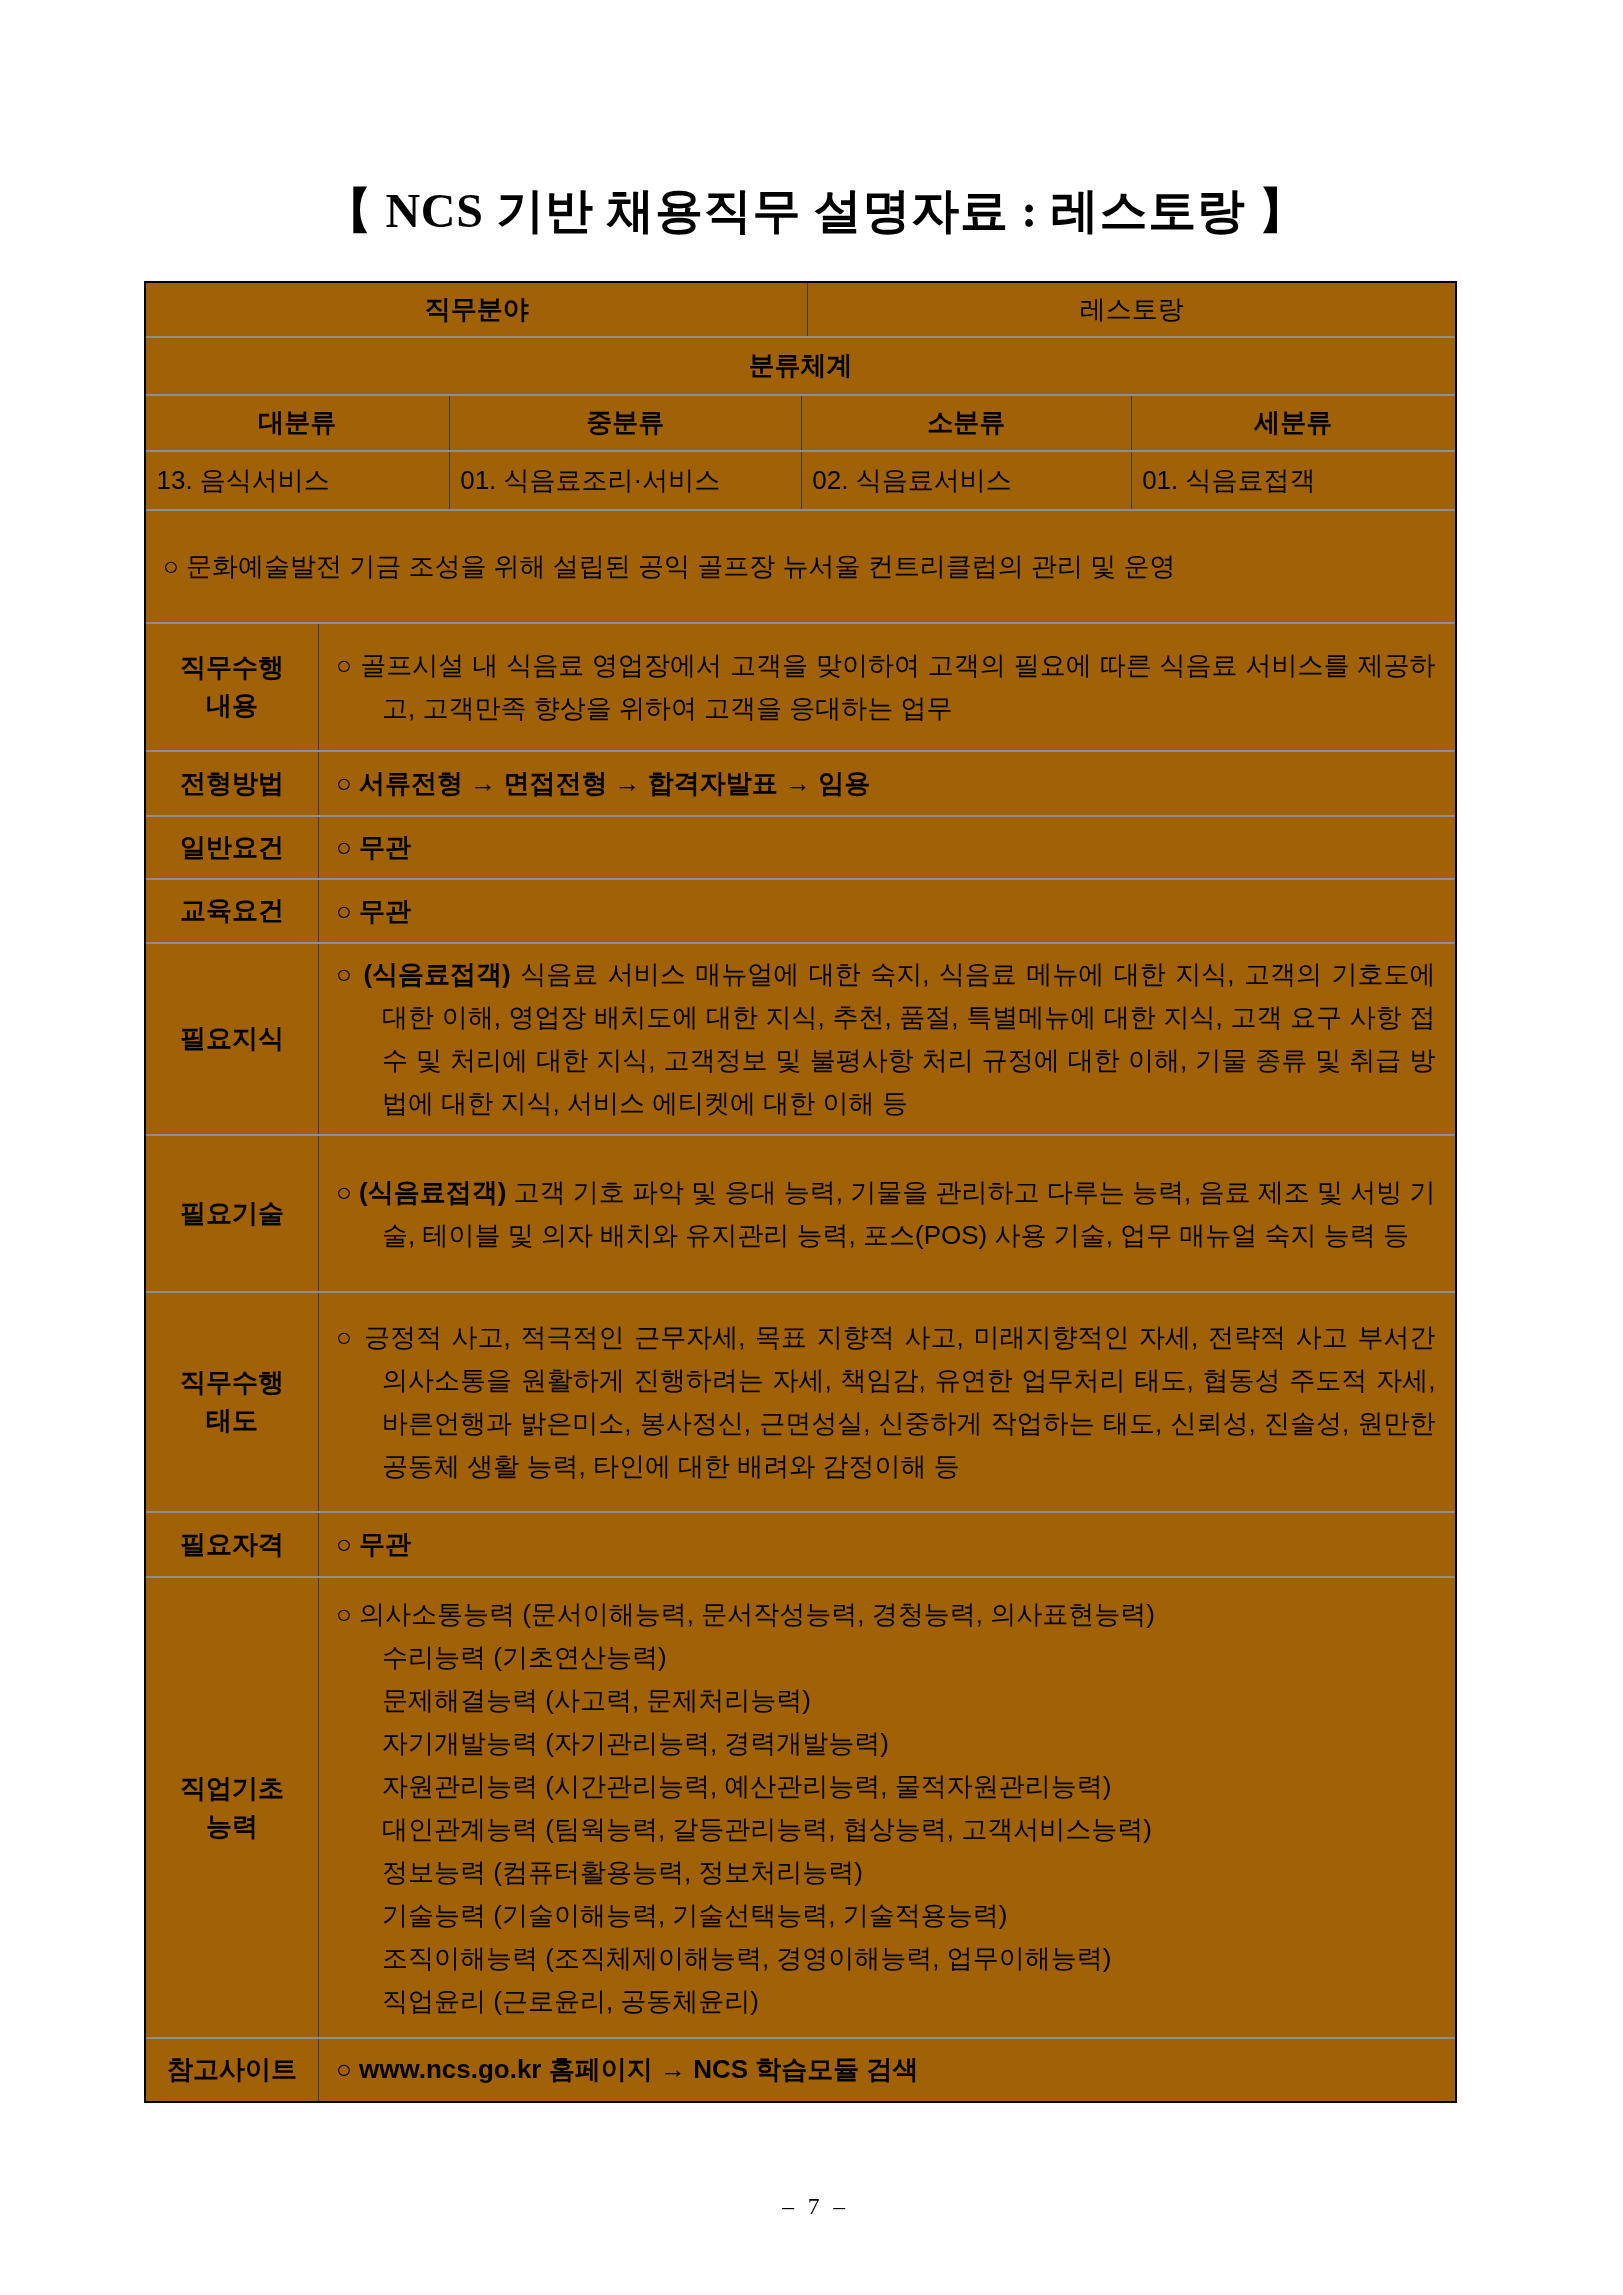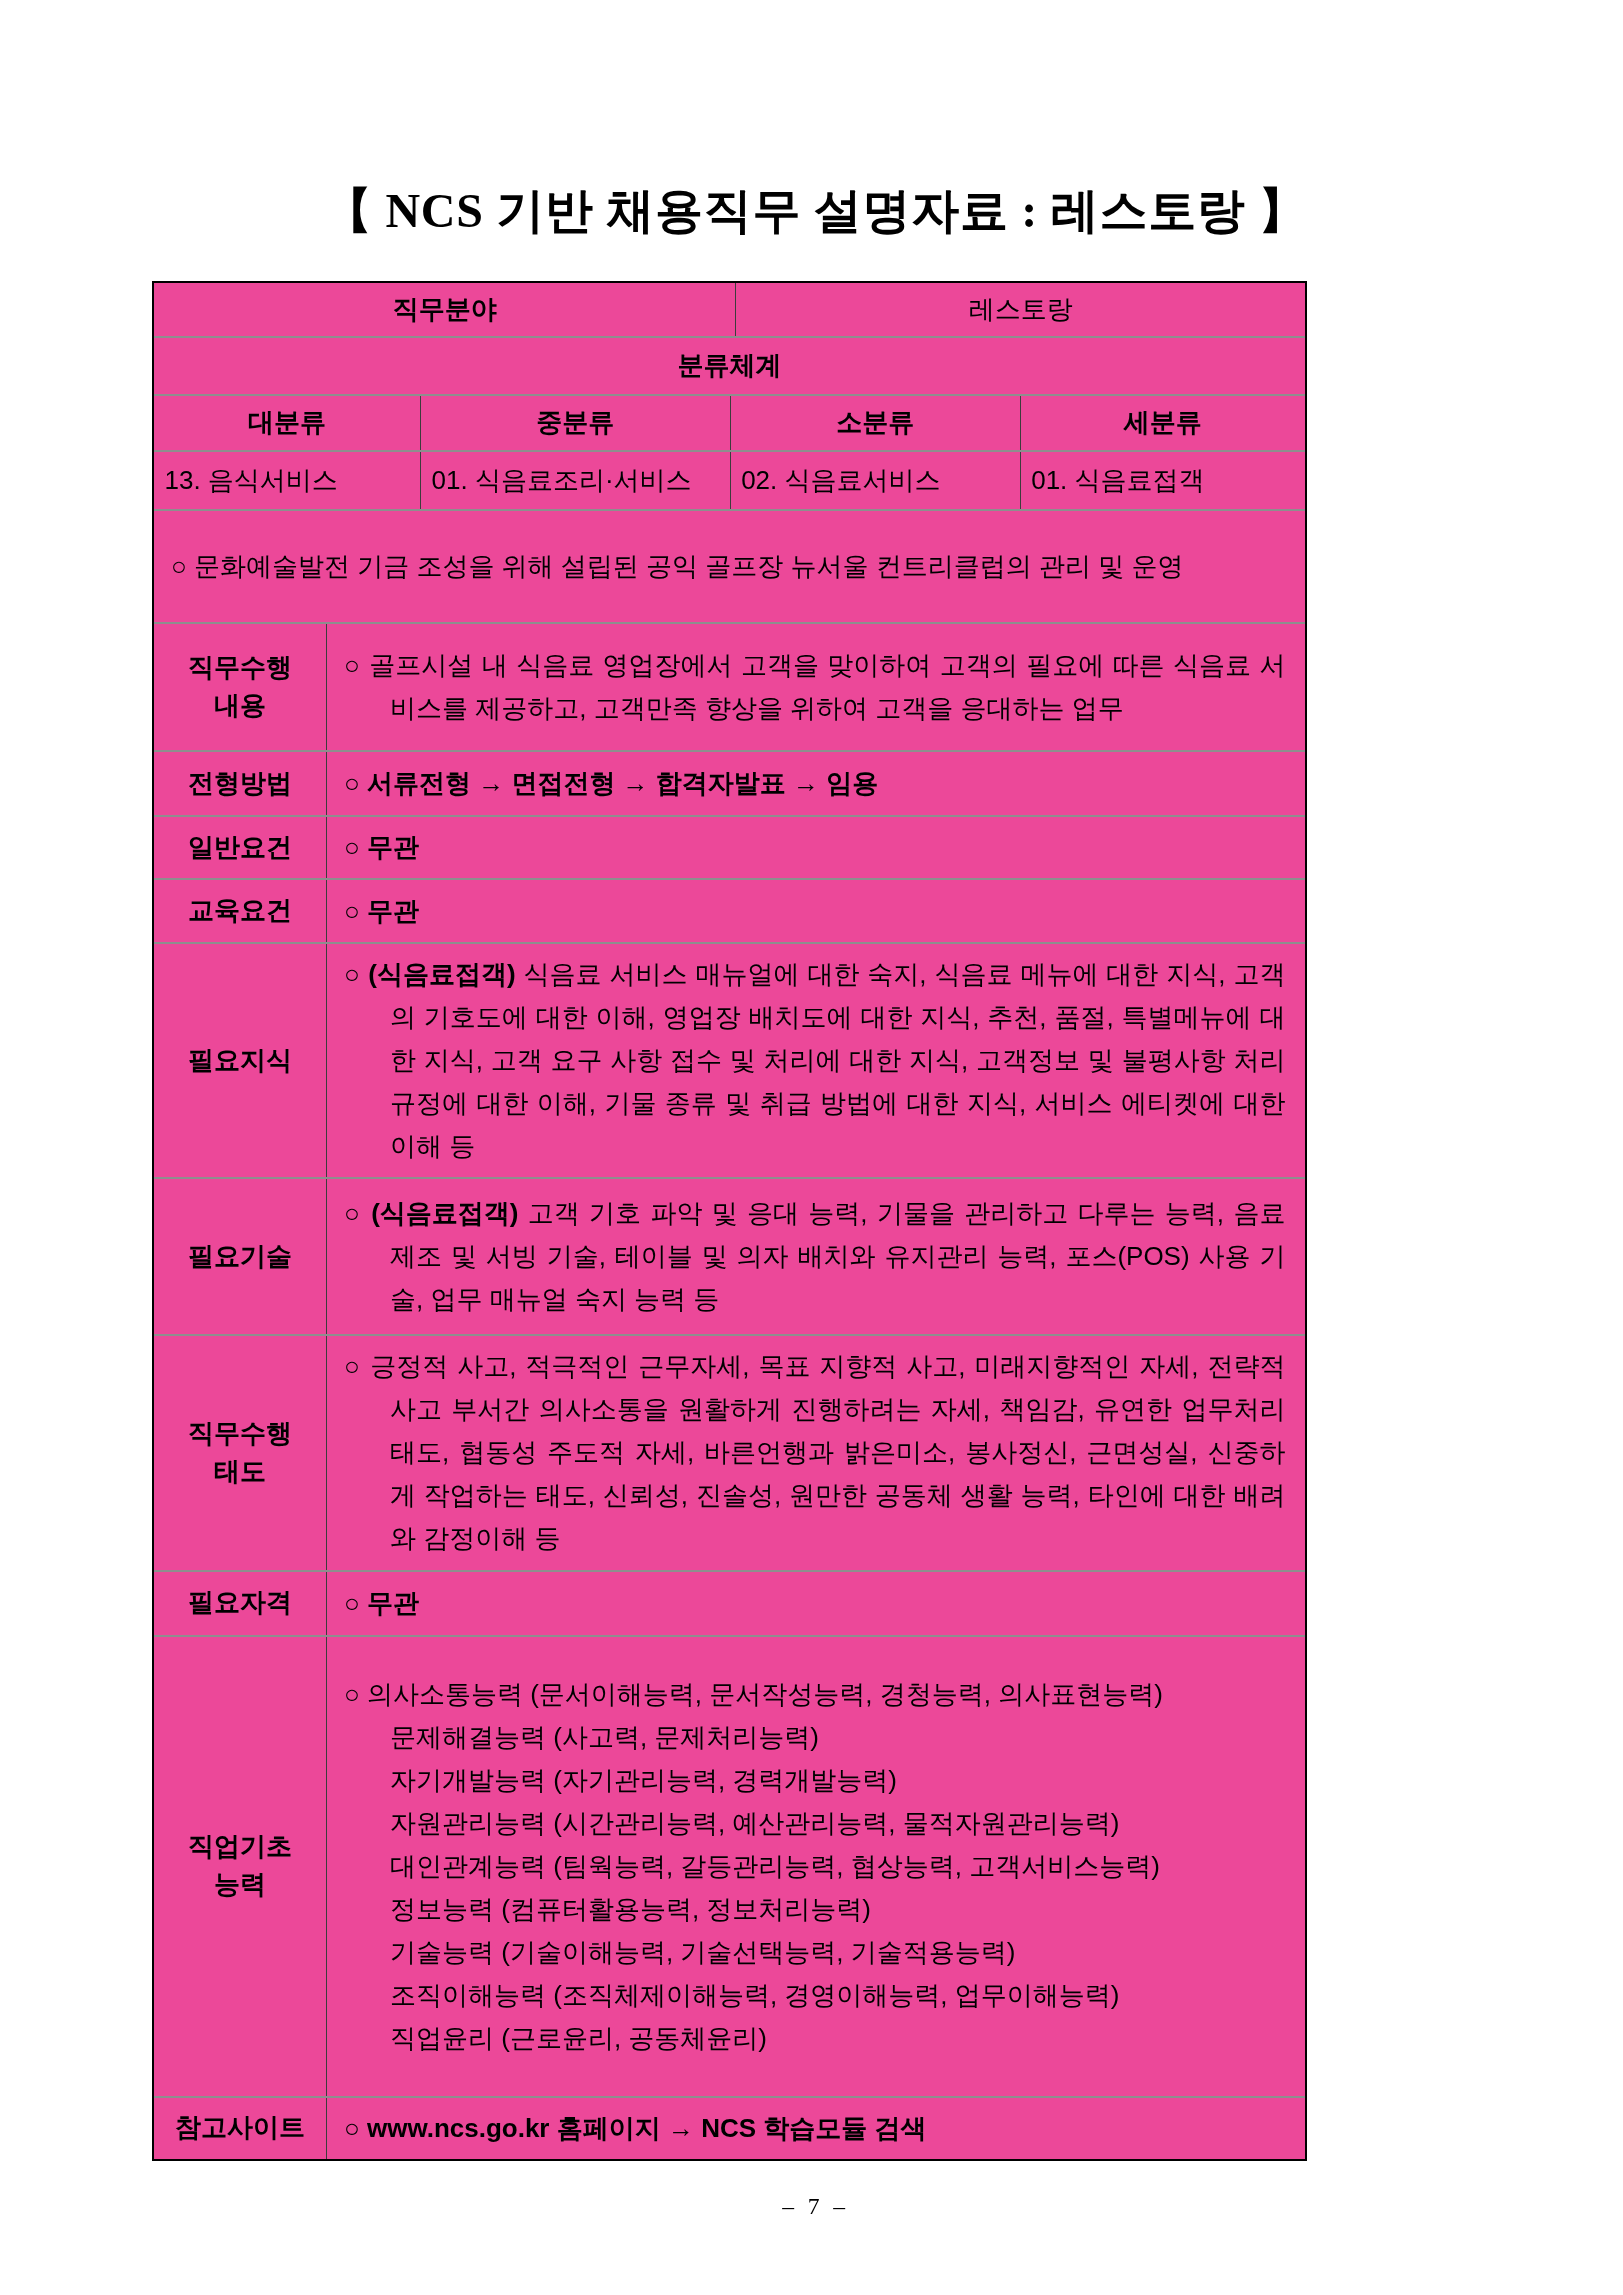--- a/index.html
+++ b/index.html
@@ -20,25 +20,25 @@
     text-align:center;
     font-family:"Liberation Serif", serif;
     font-weight:bold;
     font-size:48px;
     line-height:1.1;
     letter-spacing:0.7px;
     white-space:nowrap;
   }
   .tbl{
     position:absolute;
-    left:152px; top:281px;
-    width:1155px;
+    left:144px; top:281px;
+    width:1313px;
     border:2.6px solid #000;
     box-sizing:border-box;
-    background:#ec4899;
+    background:#a16207;
   }
   .row{
     display:flex;
     align-items:stretch;
     border-bottom:2px solid #8e8e8e;
     box-sizing:border-box;
   }
   .row:last-child{border-bottom:none;}
   .cell{
     box-sizing:border-box;
@@ -207,20 +207,21 @@
         </div>
       </div>
     </div>
 
     <div class="row" style="min-height:461px">
       <div class="cell label">직업기초
 능력</div>
       <div class="cell content">
         <div class="ctext">
           <p><span>○</span> <span>의사소통능력 (문서이해능력, 문서작성능력, 경청능력, 의사표현능력)</span></p>
+          <p class="cont">수리능력 (기초연산능력)</p>
           <p class="cont">문제해결능력 (사고력, 문제처리능력)</p>
           <p class="cont">자기개발능력 (자기관리능력, 경력개발능력)</p>
           <p class="cont">자원관리능력 (시간관리능력, 예산관리능력, 물적자원관리능력)</p>
           <p class="cont">대인관계능력 (팀웍능력, 갈등관리능력, 협상능력, 고객서비스능력)</p>
           <p class="cont">정보능력 (컴퓨터활용능력, 정보처리능력)</p>
           <p class="cont">기술능력 (기술이해능력, 기술선택능력, 기술적용능력)</p>
           <p class="cont">조직이해능력 (조직체제이해능력, 경영이해능력, 업무이해능력)</p>
           <p class="cont">직업윤리 (근로윤리, 공동체윤리)</p>
         </div>
       </div>

